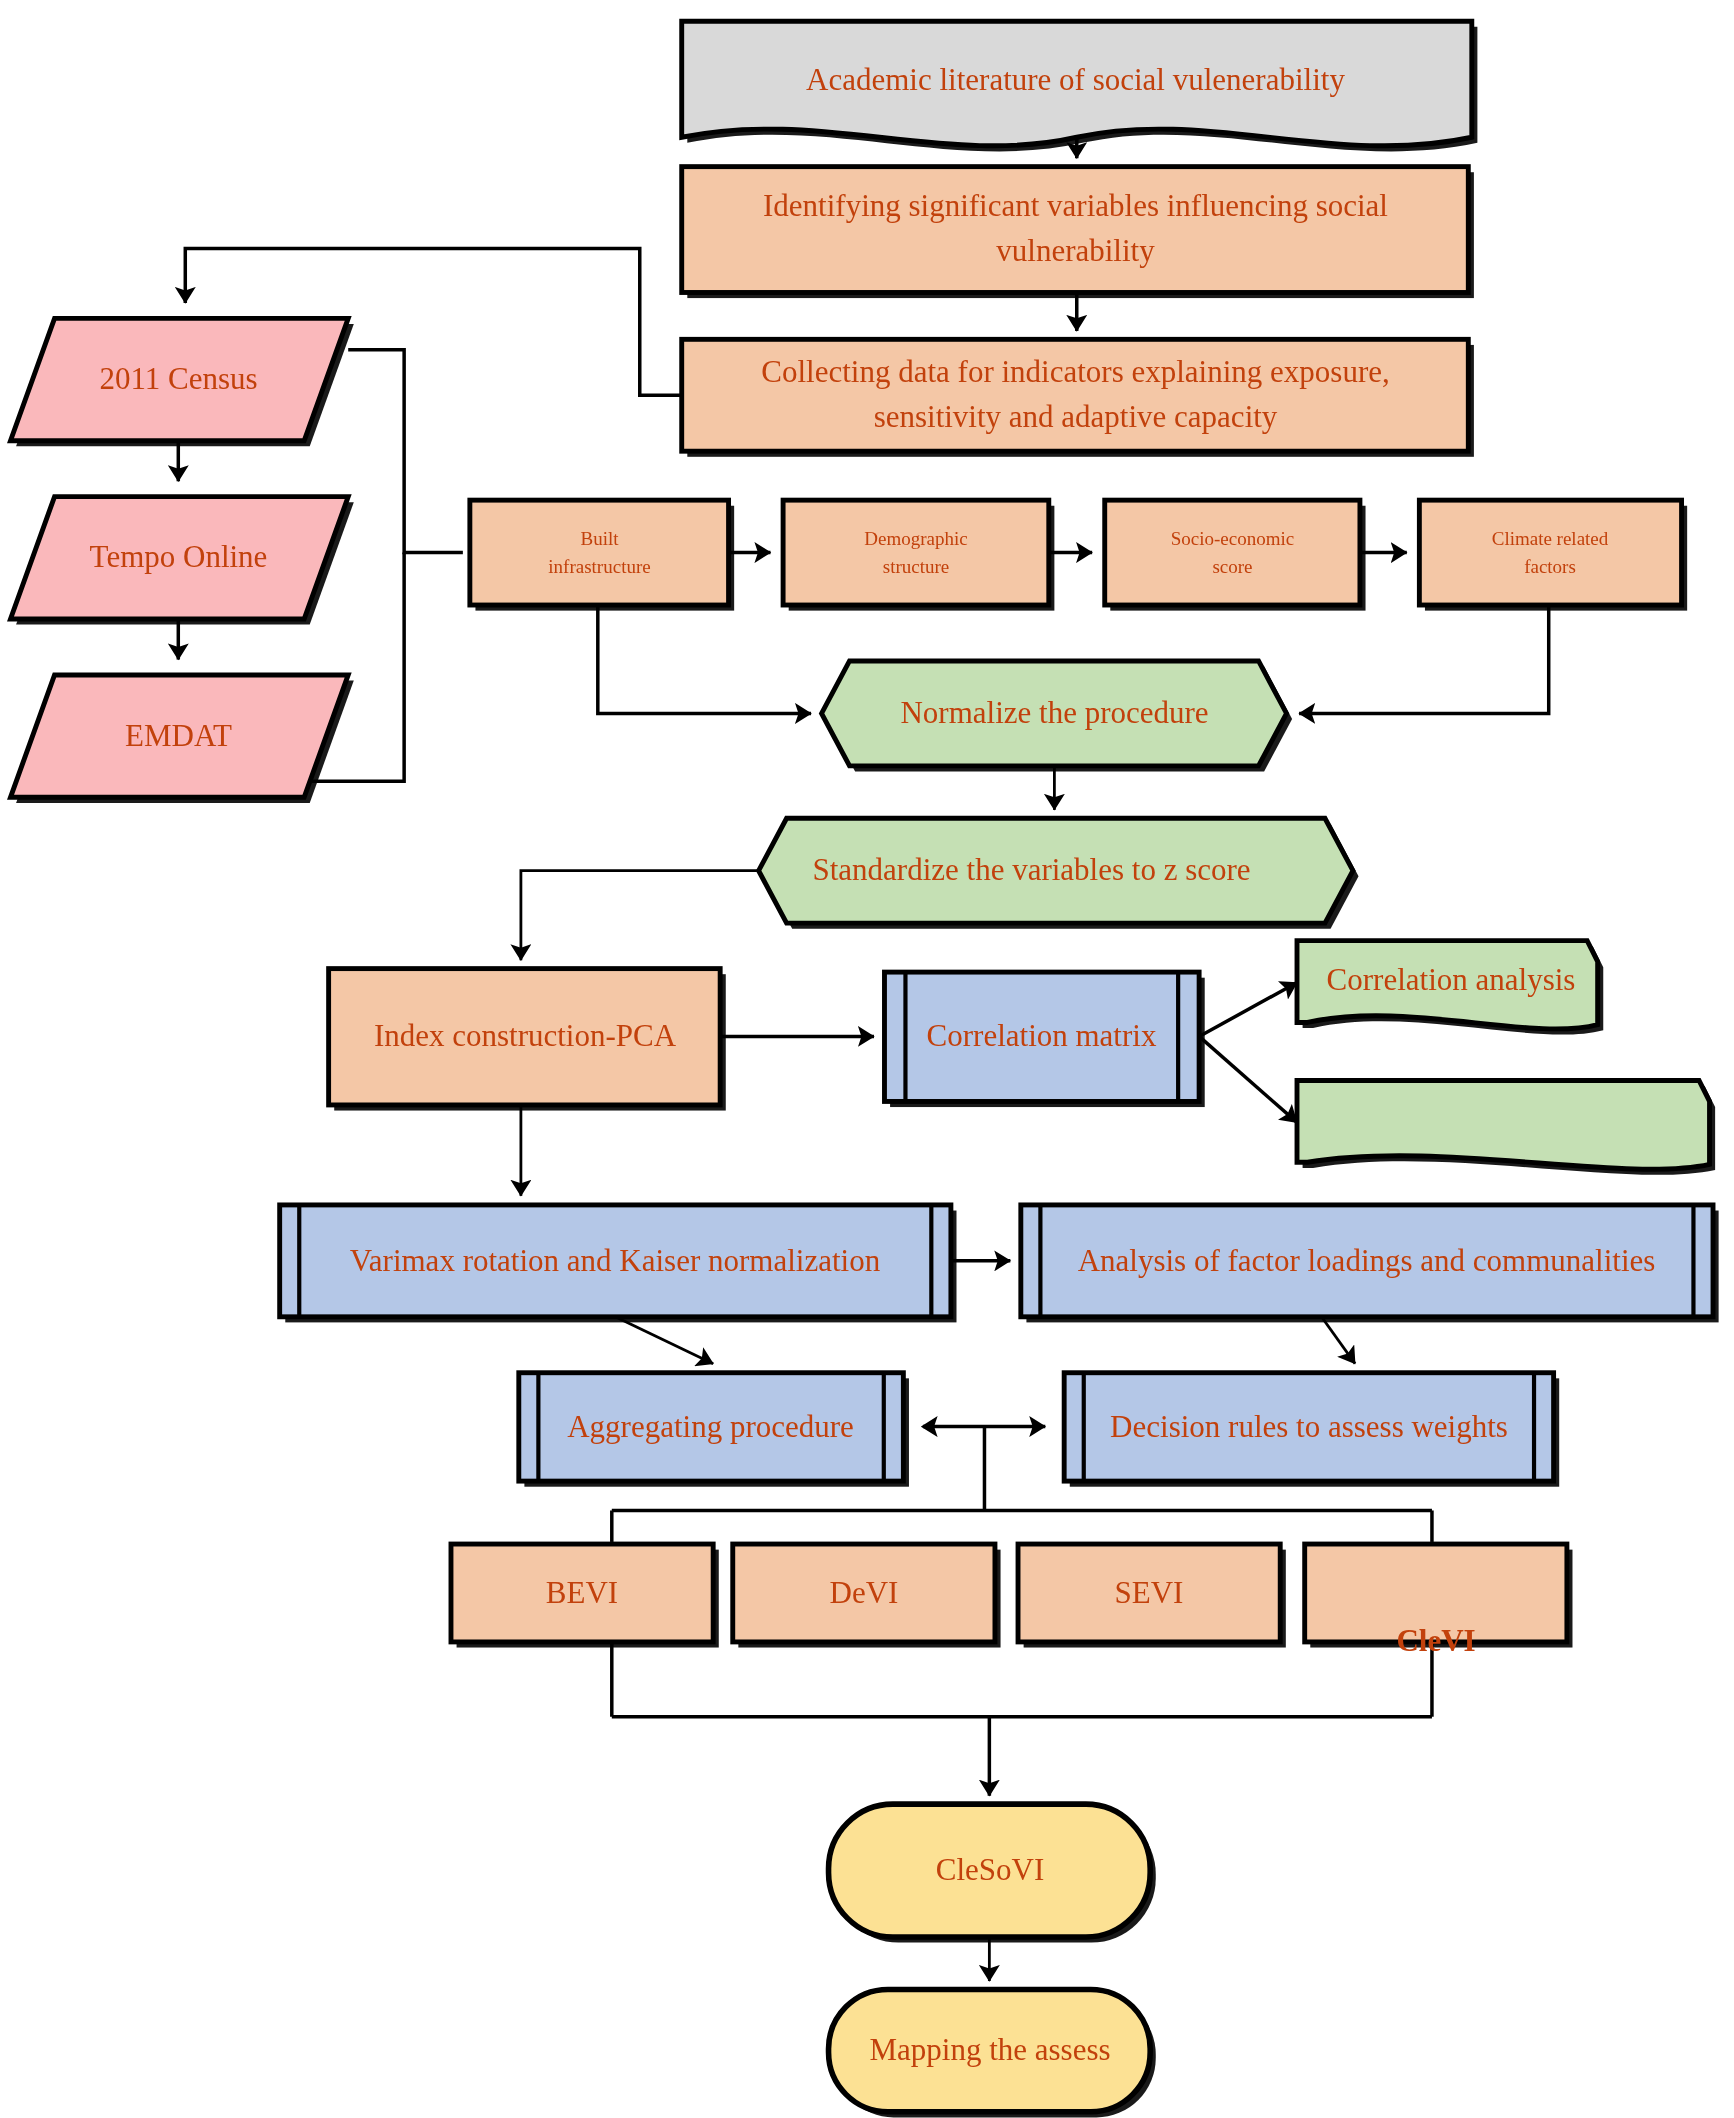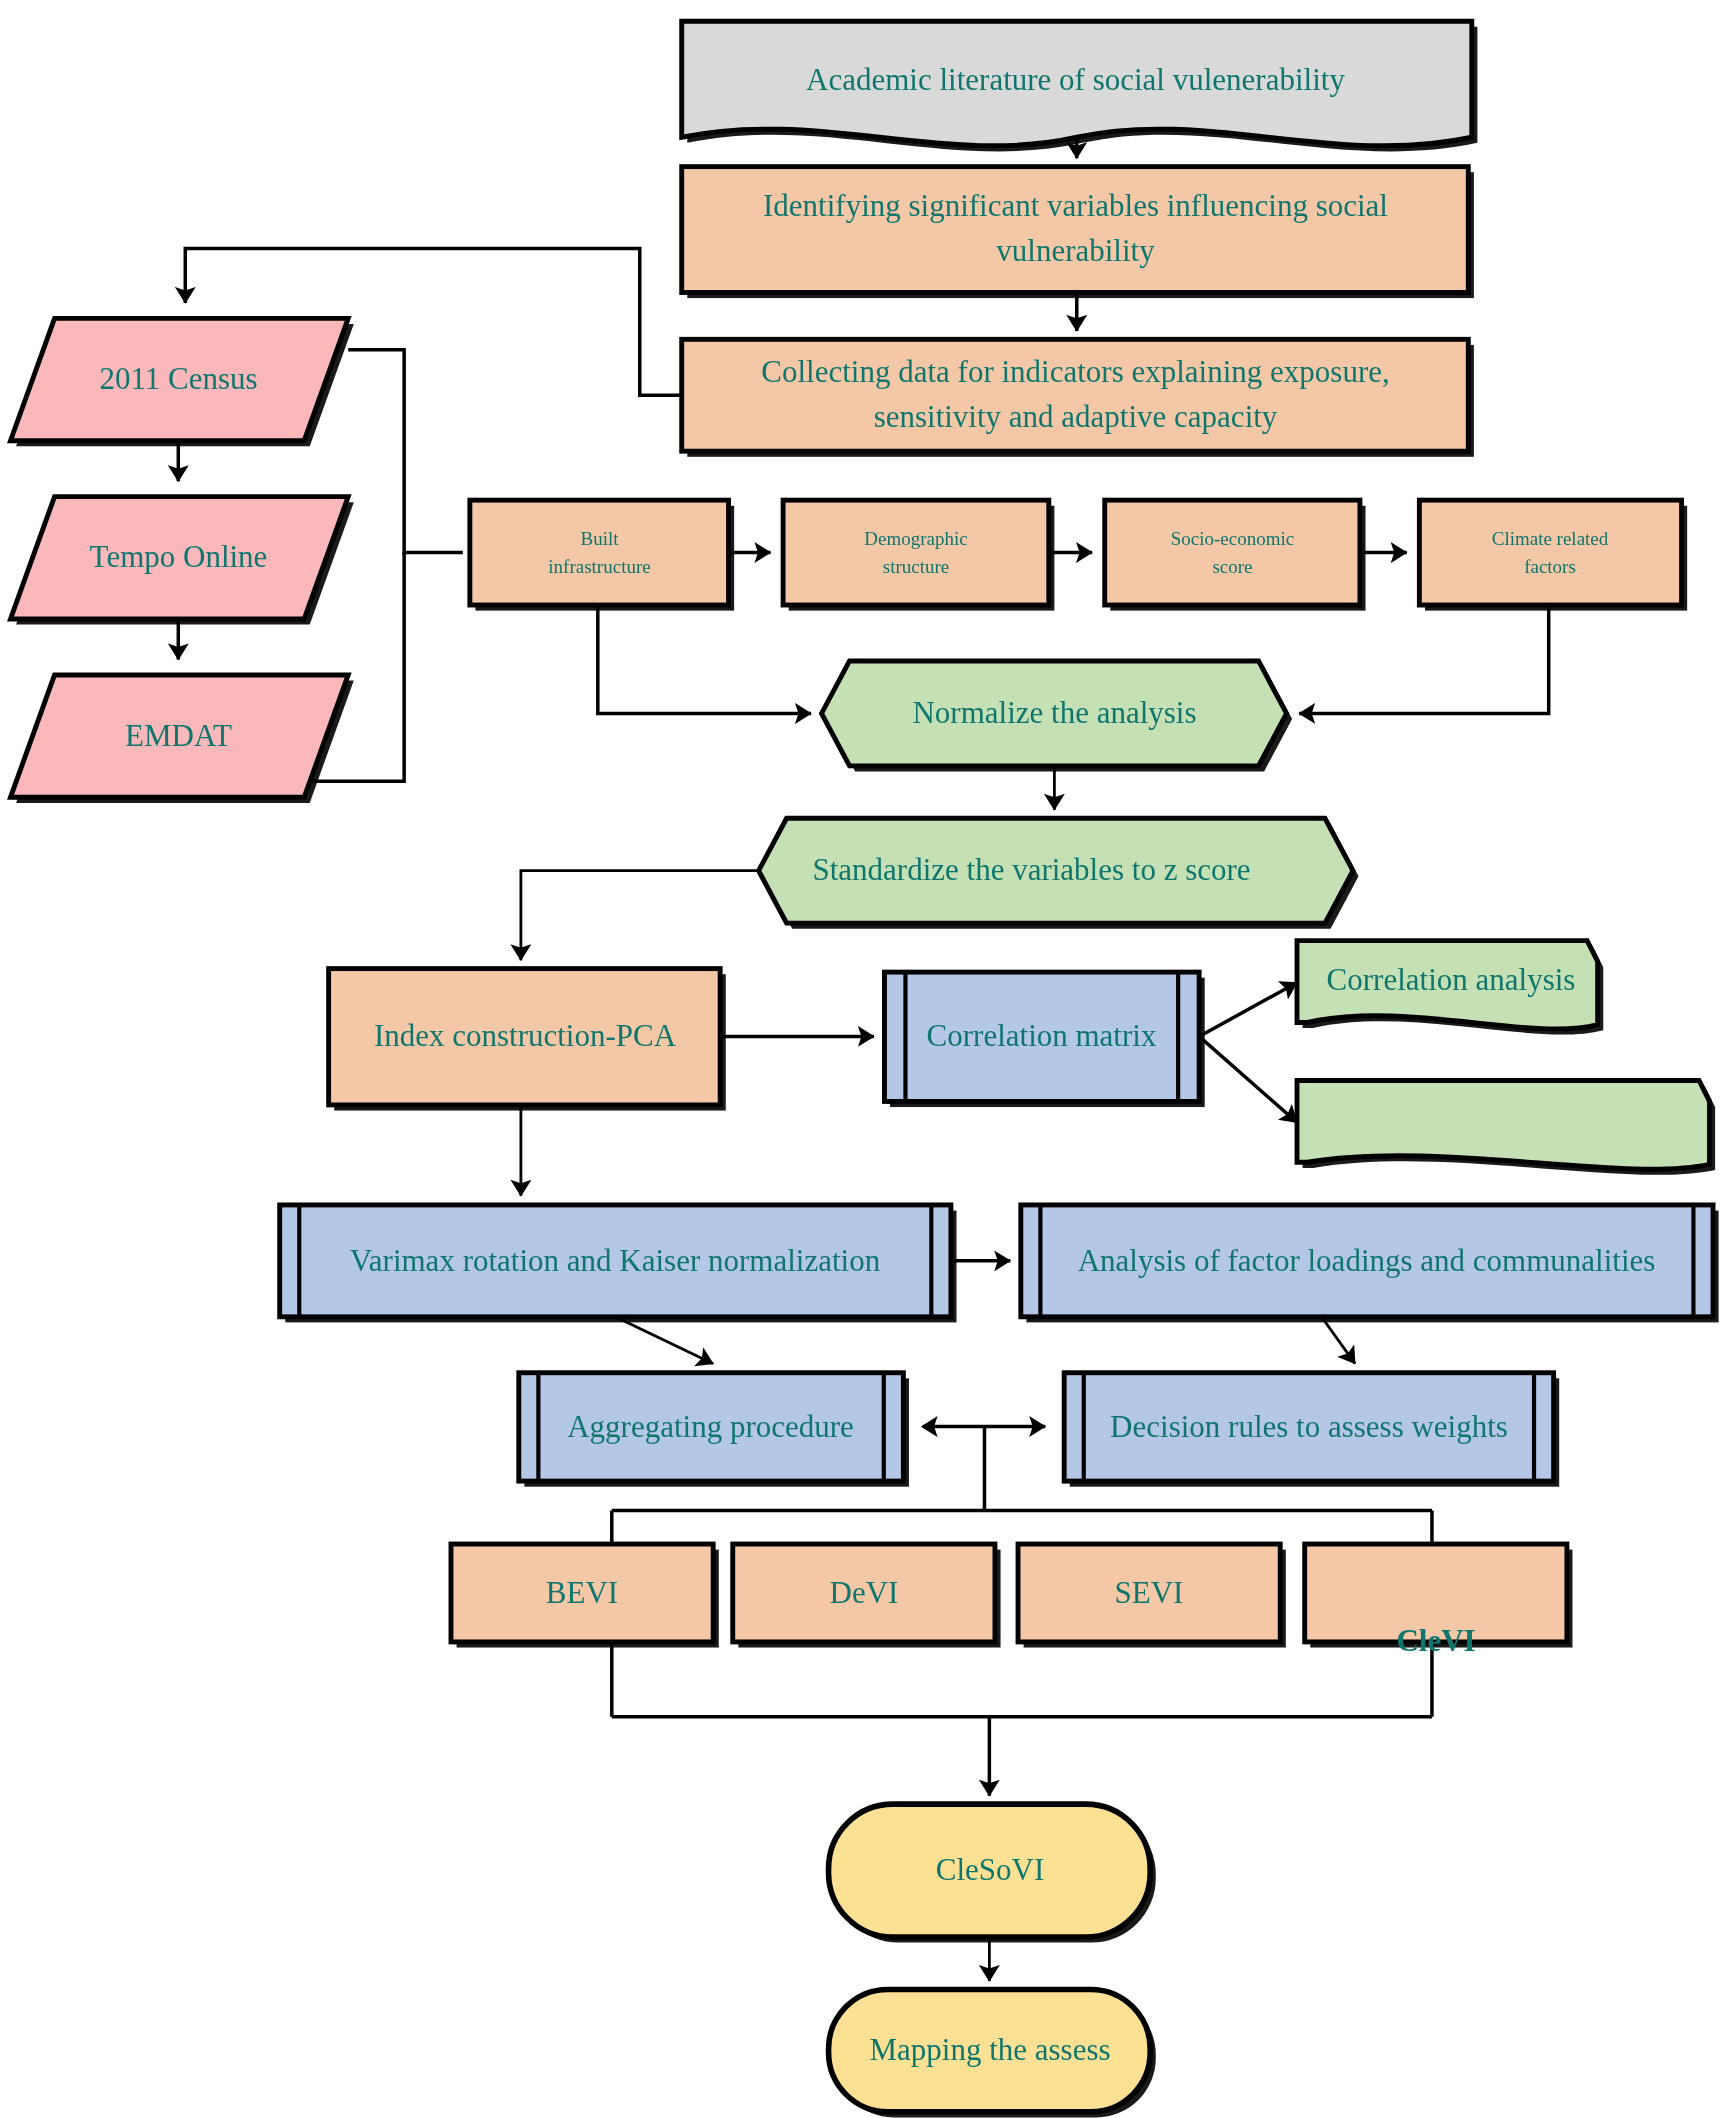--- a/index.html
+++ b/index.html
@@ -4,21 +4,21 @@
 <style>
   html,body{margin:0;padding:0;background:#ffffff;}
   body{font-family:"Liberation Serif", serif;}
   #stage{position:relative;width:1734px;height:2119px;background:#fff;overflow:hidden;}
   svg{position:absolute;top:0;left:0;width:1734px;height:2119px;}
   .nodeText{
     position:absolute;
     display:flex;align-items:center;justify-content:center;
     text-align:center;
     font-family:"Liberation Serif", serif;
-    color:#0f766e;
+    color:#c2410c;
     line-height:1.45;
     pointer-events:none;
     white-space:pre-line;
   }
   .t44{font-size:31px;}
   .t40{font-size:19px;}
 </style>
 </head>
 <body>
 
@@ -197,21 +197,21 @@
 
   <div class="nodeText t40" style="left:470px;top:500px;width:259px;height:105px;">Built
 infrastructure</div>
   <div class="nodeText t40" style="left:783px;top:500px;width:266px;height:105px;">Demographic
 structure</div>
   <div class="nodeText t40" style="left:1105px;top:500px;width:255px;height:105px;">Socio-economic
 score</div>
   <div class="nodeText t40" style="left:1419px;top:500px;width:262px;height:105px;">Climate related
 factors</div>
 
-  <div class="nodeText t44" style="left:829px;top:661px;width:451px;height:105px;">Normalize the analysis</div>
+  <div class="nodeText t44" style="left:829px;top:661px;width:451px;height:105px;">Normalize the procedure</div>
   <div class="nodeText t44" style="left:745px;top:818px;width:573px;height:105px;">Standardize the variables to z score</div>
 
   <div class="nodeText t44" style="left:329px;top:968px;width:392px;height:136px;">Index construction-PCA</div>
 
   <div class="nodeText t44" style="left:905px;top:972px;width:273px;height:129px;">Correlation matrix</div>
 
   <div class="nodeText t44" style="left:1311px;top:944px;width:280px;height:73px;">Correlation analysis</div>
 
   <div class="nodeText t44" style="left:299px;top:1205px;width:632px;height:112px;">Varimax rotation and Kaiser normalization</div>
   <div class="nodeText t44" style="left:1040px;top:1205px;width:653px;height:112px;">Analysis of factor loadings and communalities</div>

